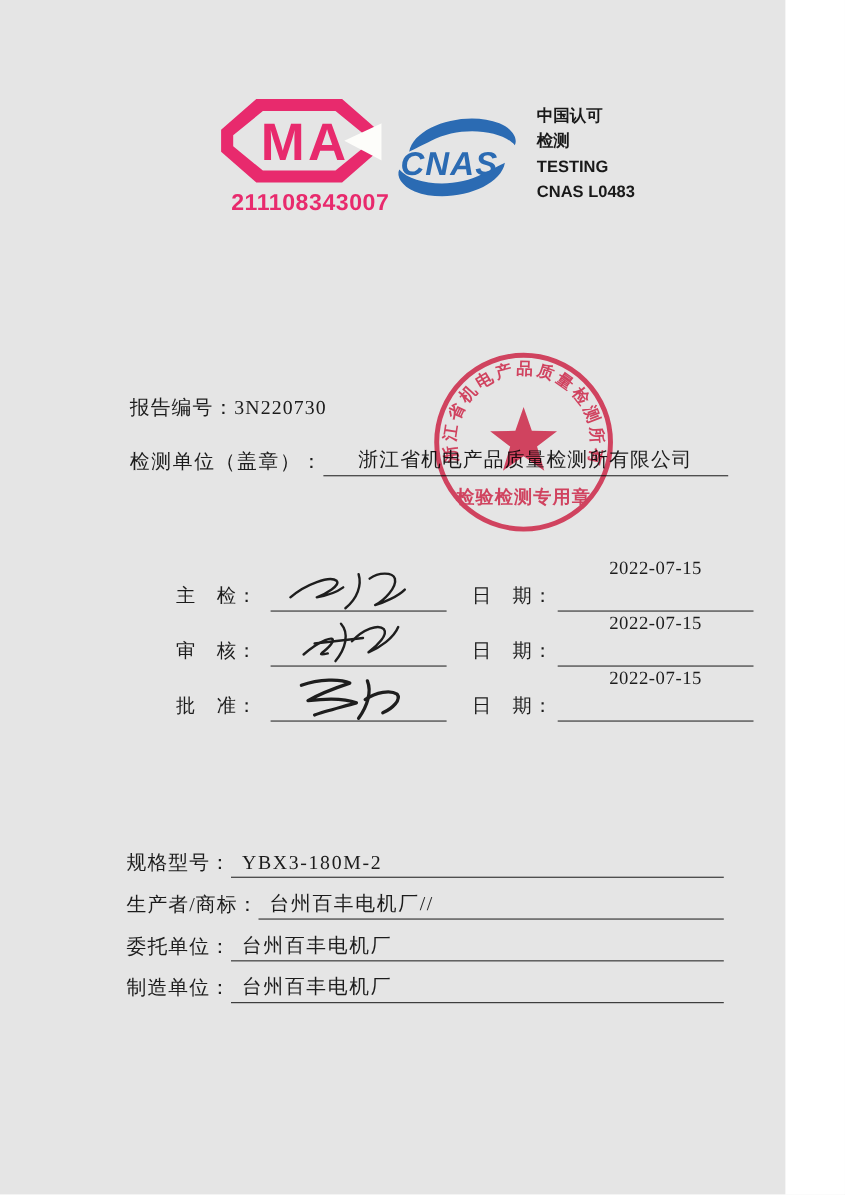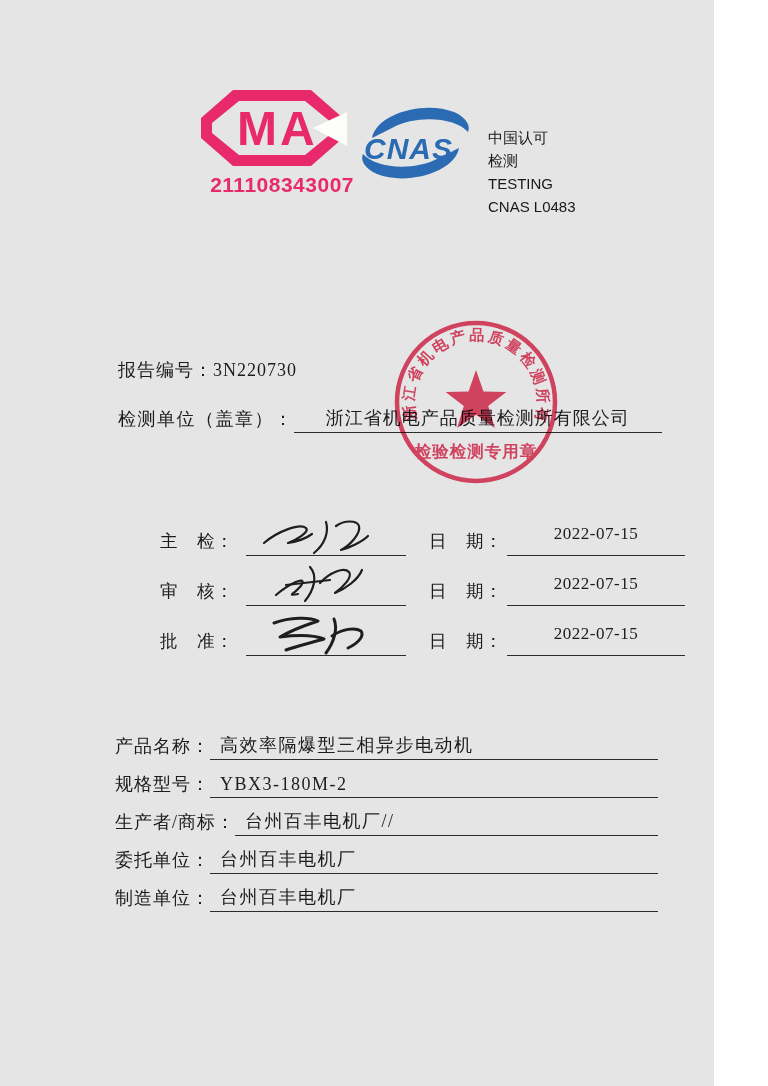--- a/index.html
+++ b/index.html
@@ -24,21 +24,21 @@
     font-family:"Liberation Sans","DejaVu Sans",sans-serif;
     font-weight:bold; font-size:21px; color:var(--cma-pink,#e82a6d);
     letter-spacing:0.5px;
   }
   .cnas-block { position:absolute; left:358px; top:98px; }
   .cnas-swoosh { fill:var(--cnas-blue,#2b6bb3); }
   .cnas-text { fill:var(--cnas-blue,#2b6bb3); font-family:"Liberation Sans","DejaVu Sans",sans-serif; font-weight:bold; font-style:italic; font-size:30px; letter-spacing:1px; }
   .accred-block {
     position:absolute; left:488px; top:94px;
     font-family:"Liberation Sans","DejaVu Sans",sans-serif;
-    font-weight:normal; font-size:15px; line-height:23px; color:#191919;margin-top:32px;
+    font-weight:bold; font-size:15px; line-height:23px; color:#191919;
   }
 
   
   .doc-title {
     position:absolute; left:0; top:222px; width:768px;
     text-align:center; font-weight:bold; font-size:25px; letter-spacing:1.5px;
     color:#141414;
   }
 
   
@@ -57,21 +57,21 @@
   .sign-row { position:absolute; left:128px; width:540px; height:34px; font-size:17.5px;margin-left:32px; }
   .sign-row-0 { top:522px; } .sign-row-1 { top:572px; } .sign-row-2 { top:622px; }
   .sign-label { position:absolute; left:0; bottom:3px; letter-spacing:1px; }
   .sig-cell { position:absolute; left:86px; bottom:0; width:160px; height:34px; border-bottom:1.6px solid #2b2b2b; }
   .sig-cell svg { position:absolute; left:4px; bottom:-4px; overflow:visible; }
   .sig-stroke { fill:none; stroke:#1e1e1e; stroke-width:2.2; stroke-linecap:round; stroke-linejoin:round; }
   .sig-stroke-bold { stroke-width:3; }
   .date-label { position:absolute; left:269px; bottom:3px; letter-spacing:1px; }
   .date-cell {
     position:absolute; left:347px; bottom:0; width:178px; height:30px;
-    border-bottom:1.6px solid #2b2b2b; text-align:center; padding-bottom:1px;
+    border-bottom:1.6px solid #2b2b2b; text-align:center; padding-bottom:18px;
     font-size:17px; letter-spacing:0.5px;
   }
 
   
   .prod-row {
     position:absolute; left:115px; width:543px; height:30px;
     display:flex; align-items:flex-end; font-size:18px;
   }
   .prod-row-0 { top:730px; } .prod-row-1 { top:768px; } .prod-row-2 { top:806px; }
   .prod-row-3 { top:844px; } .prod-row-4 { top:882px; }
@@ -176,24 +176,20 @@
       <svg width="140" height="48" viewBox="0 0 140 48">
         <path class="sig-stroke sig-stroke-bold" d="M24,12 C40,6 60,6 68,10 C56,14 40,20 30,26 C46,24 64,24 74,28 C60,32 44,36 36,39"></path>
         <path class="sig-stroke sig-stroke-bold" d="M84,8 C88,18 84,31 76,42"></path>
         <path class="sig-stroke sig-stroke-bold" d="M82,25 C92,18 105,16 111,20 C115,25 107,33 98,37"></path>
       </svg>
     </span>
     <span class="date-label">日　期：</span>
     <span class="date-cell">2022-07-15</span>
   </div>
 
-  <div class="prod-row prod-row-0">
-    <span class="prod-label">产品名称：</span>
-    <span class="prod-value">高效率隔爆型三相异步电动机</span>
-  </div>
   <div class="prod-row prod-row-1">
     <span class="prod-label">规格型号：</span>
     <span class="prod-value">YBX3-180M-2</span>
   </div>
   <div class="prod-row prod-row-2">
     <span class="prod-label">生产者/商标：</span>
     <span class="prod-value">台州百丰电机厂//</span>
   </div>
   <div class="prod-row prod-row-3">
     <span class="prod-label">委托单位：</span>

